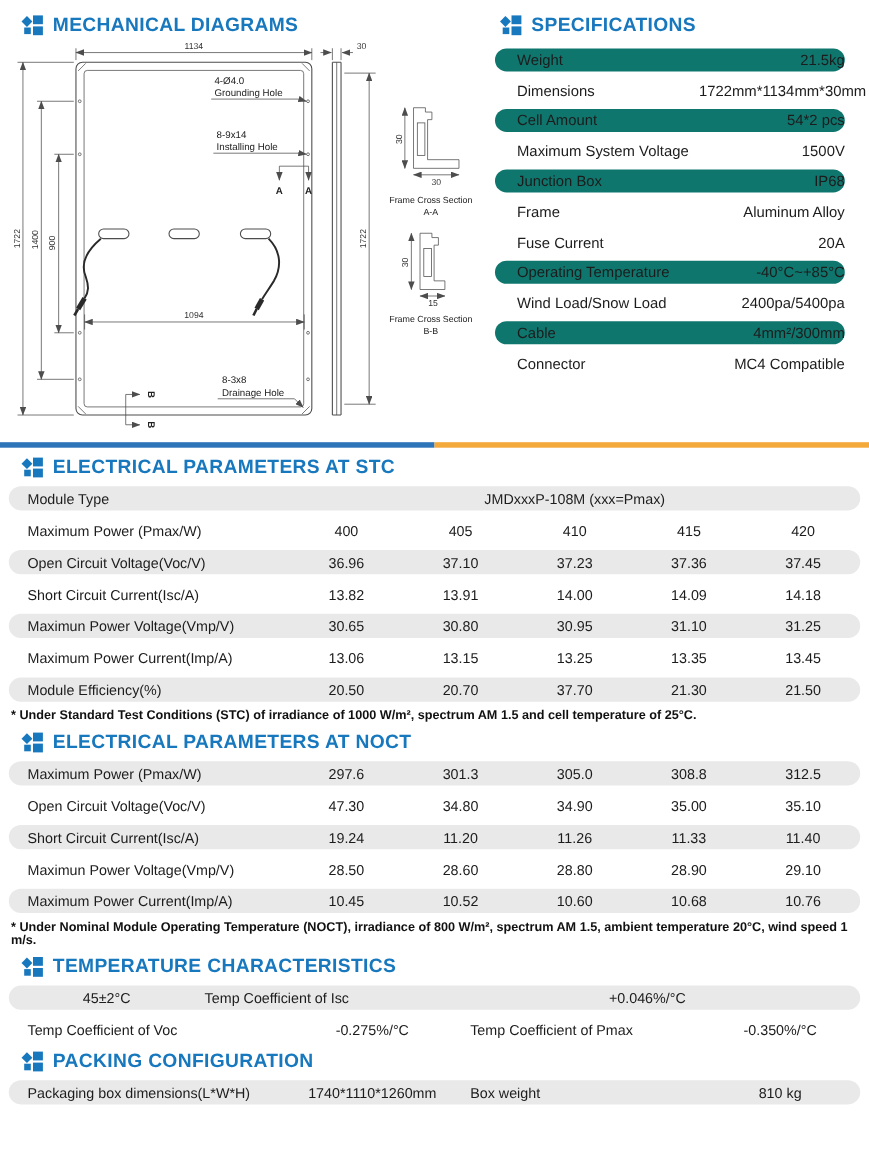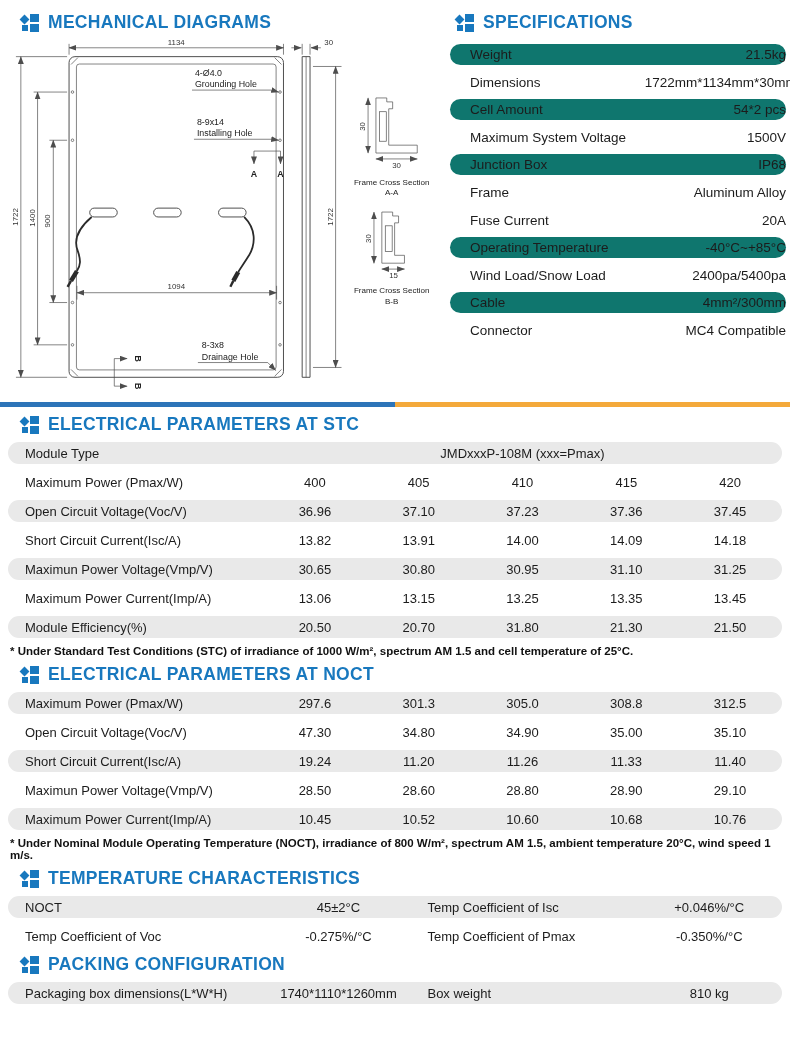--- a/index.html
+++ b/index.html
@@ -1,19 +1,19 @@
 <!DOCTYPE html>
 <html><head>
 <meta charset="utf-8">
 <style>
   html,body{margin:0;padding:0;background:#fff;}
   body{width:790px;height:1050px;overflow:hidden;font-family:"Liberation Sans",sans-serif;color:#1c1c1c;}
   .top{display:flex;height:402px;}
   .left-col{width:436px;padding:12px 0 0 8px;}
-  .right-col{flex:1;padding:12px 4px 0 6px;}
+  .right-col{flex:1;padding:12px 22px 0 6px;}
   .sec-head{display:flex;align-items:center;gap:9px;color:#1878be;font-weight:bold;font-size:17.5px;letter-spacing:.3px;}
   .blk-icon{position:relative;width:19px;height:19px;flex:0 0 auto;}
   .blk-icon i{position:absolute;background:#1878be;display:block;}
   .blk-icon .p1{width:7px;height:7px;left:1px;top:3px;transform:rotate(45deg);}
   .blk-icon .p2{width:6px;height:6px;left:2px;top:12px;}
   .blk-icon .p3{width:9px;height:8px;right:0;top:1px;}
   .blk-icon .p4{width:9px;height:8px;right:0;top:11px;}
   .mech-head{margin-left:12px;margin-bottom:2px;}
   .spec-head{margin-left:5px;margin-bottom:11px;}
   .spec-row{display:flex;align-items:center;height:21px;margin-bottom:6.6px;border-radius:11px;font-size:13.5px;}
@@ -290,21 +290,21 @@
       <span class="v">13.06</span>
       <span class="v">13.15</span>
       <span class="v">13.25</span>
       <span class="v">13.35</span>
       <span class="v">13.45</span>
     </div>
   <div class="ptable-row gray">
       <span class="lab">Module Efficiency(%)</span>
       <span class="v">20.50</span>
       <span class="v">20.70</span>
-      <span class="v">31.80</span>
+      <span class="v">37.70</span>
       <span class="v">21.30</span>
       <span class="v">21.50</span>
     </div>
   <div class="footnote">* Under Standard Test Conditions (STC) of irradiance of 1000 W/m², spectrum AM 1.5 and cell temperature of 25°C.</div>
 
   <div class="sec-head">
     <span class="blk-icon">
         <i class="p1"></i>
         <i class="p2"></i>
         <i class="p3"></i>
@@ -357,21 +357,20 @@
   <div class="sec-head">
     <span class="blk-icon">
         <i class="p1"></i>
         <i class="p2"></i>
         <i class="p3"></i>
         <i class="p4"></i>
       </span>
     <span>TEMPERATURE CHARACTERISTICS</span>
   </div>
   <div class="tp-row gray">
-    <span class="c1">NOCT</span>
     <span class="c2">45±2°C</span>
     <span class="c3">Temp Coefficient of Isc</span>
     <span class="c4">+0.046%/°C</span>
   </div>
   <div class="tp-row">
     <span class="c1">Temp Coefficient of Voc</span>
     <span class="c2">-0.275%/°C</span>
     <span class="c3">Temp Coefficient of Pmax</span>
     <span class="c4">-0.350%/°C</span>
   </div>

